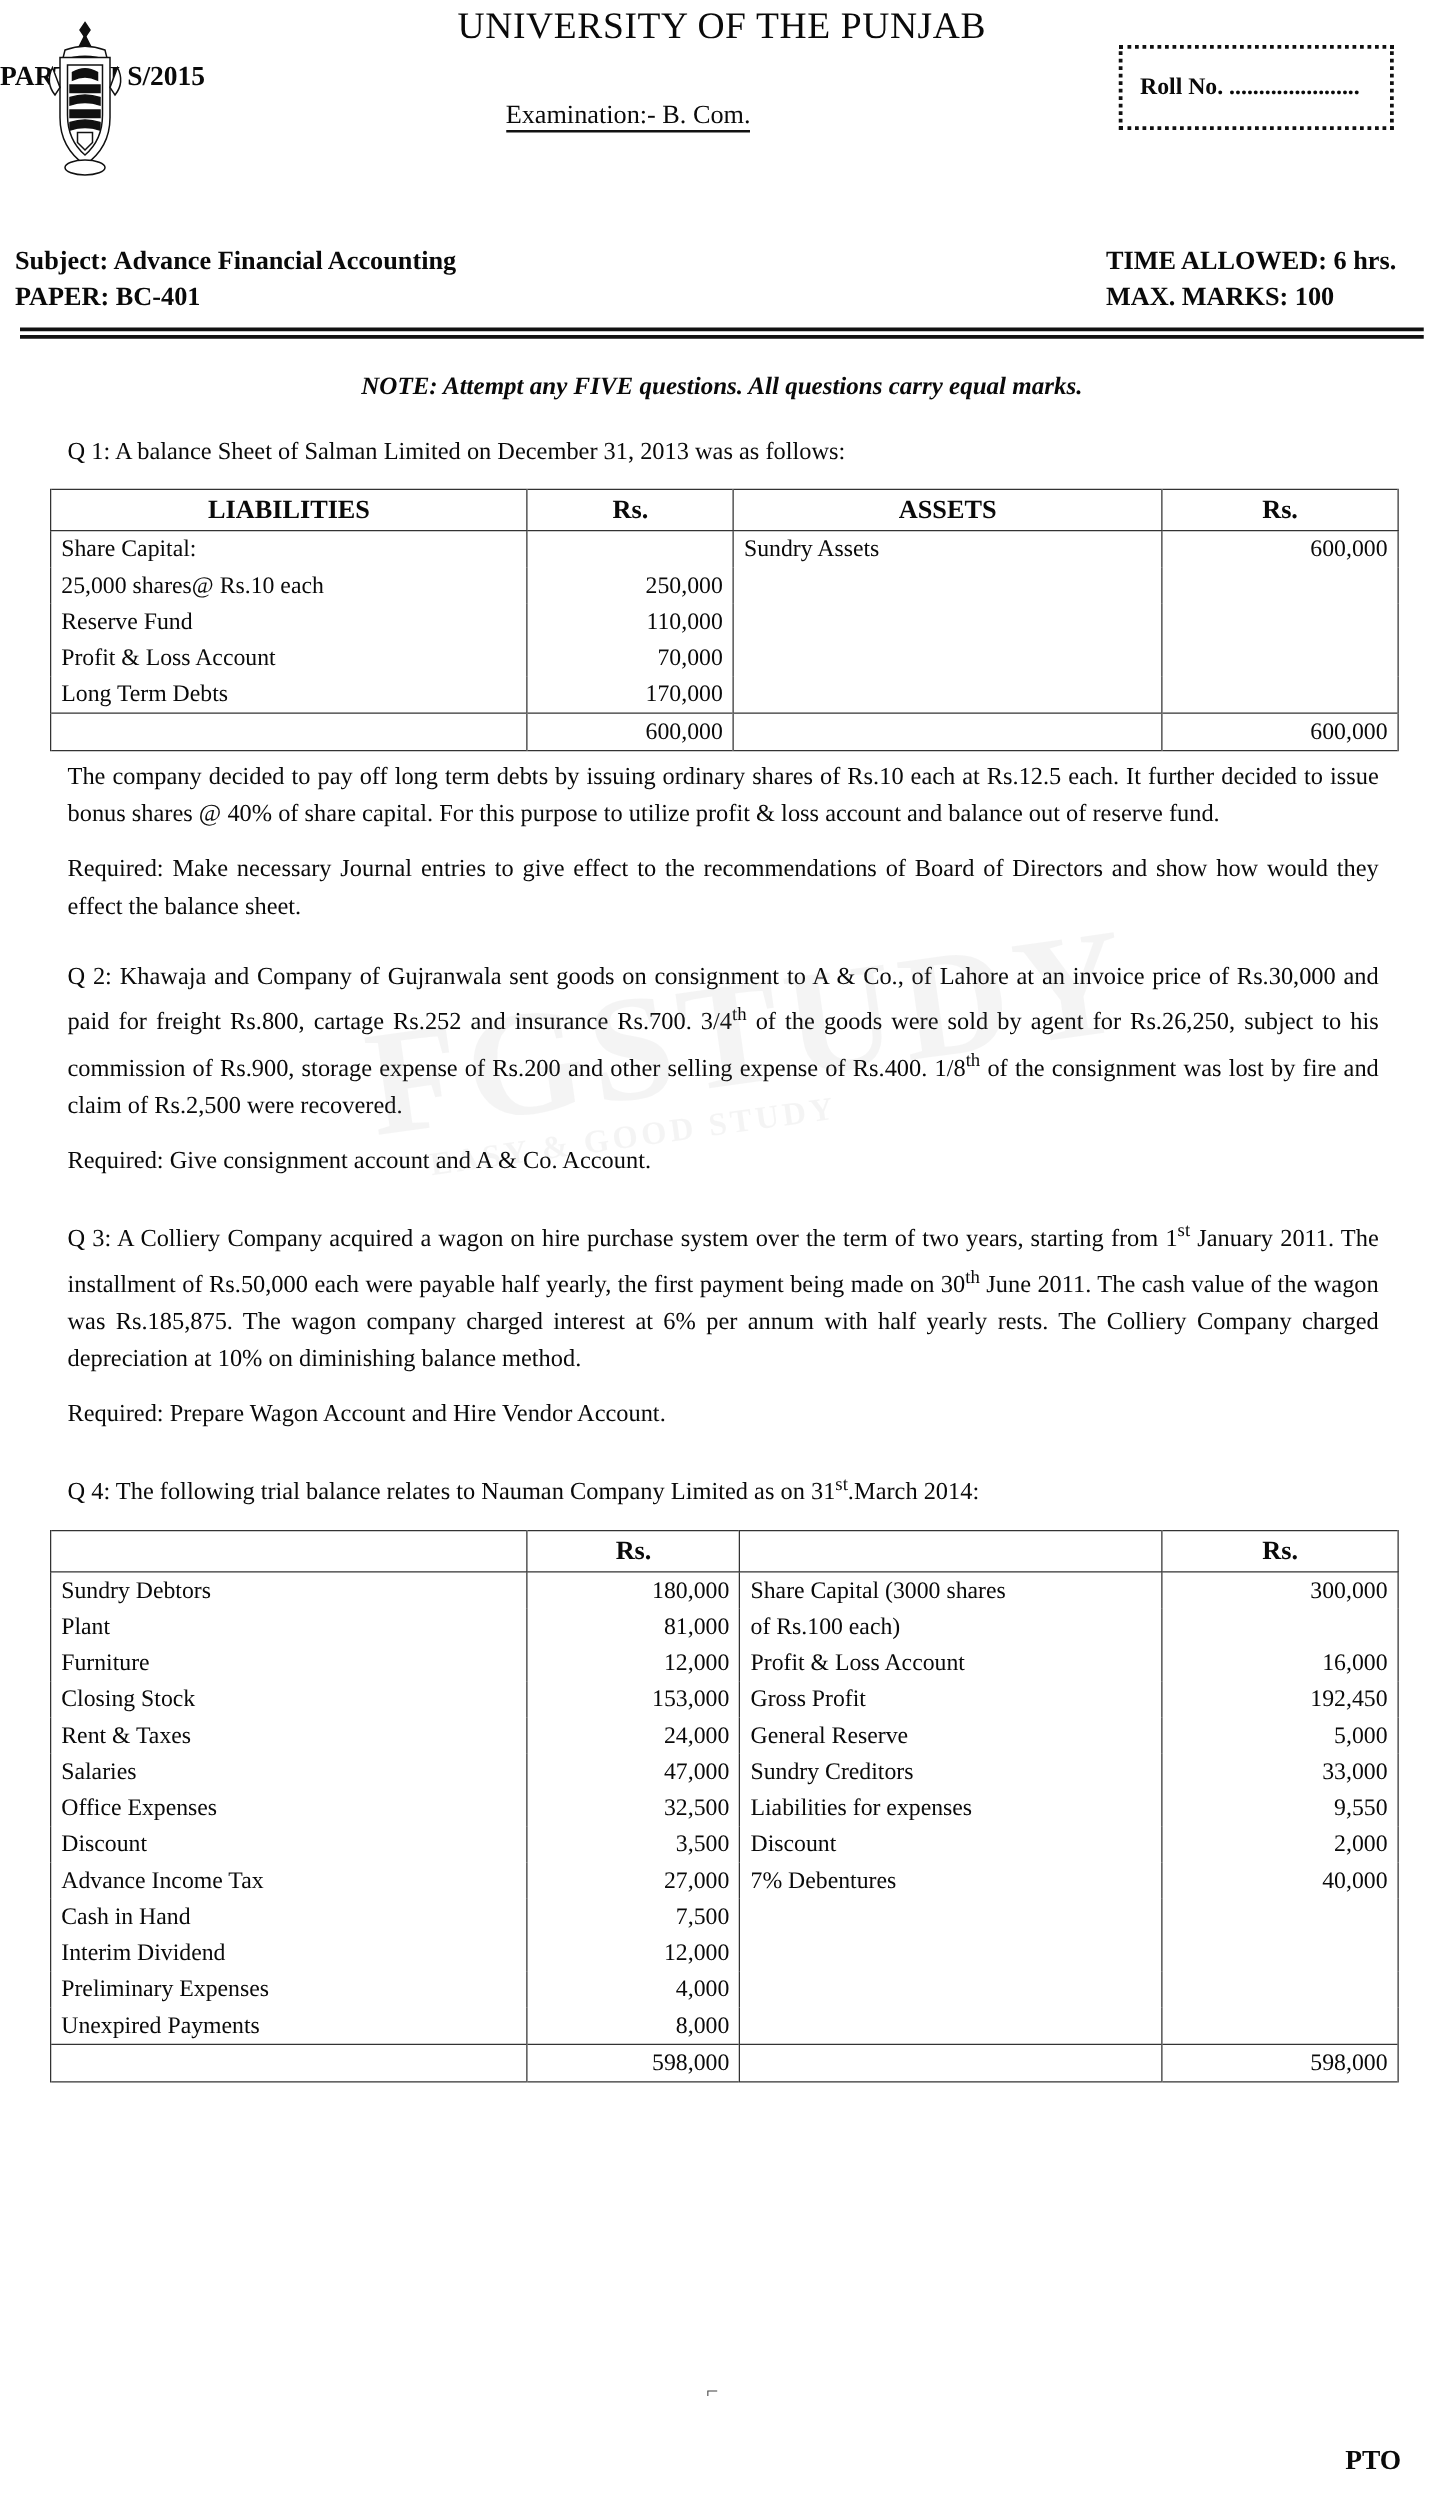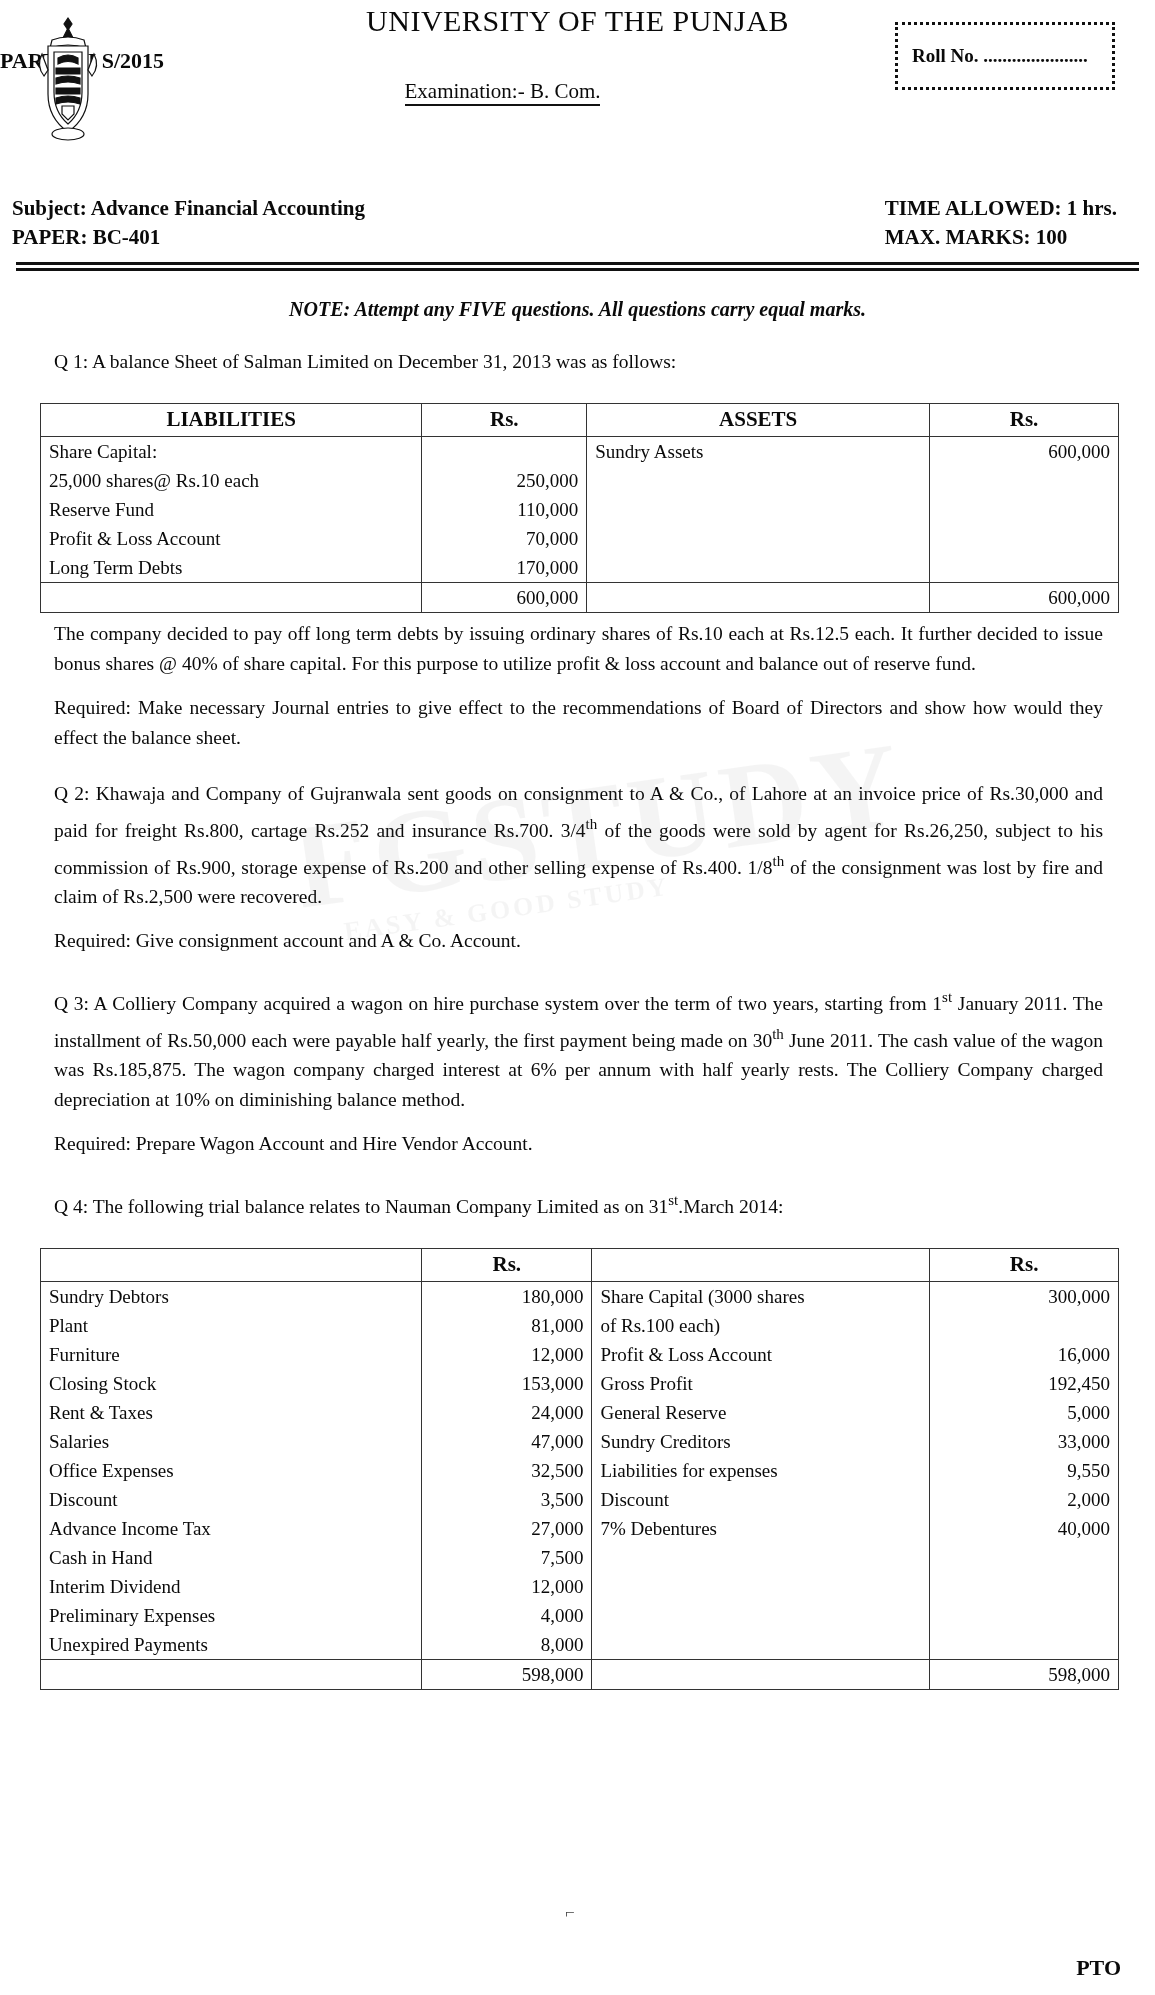--- a/index.html
+++ b/index.html
@@ -57,21 +57,21 @@
     margin-top: 5px;
     padding-right: 150px;
   }
   .exam-line span {
     border-bottom: 2px solid #111;
     padding-bottom: 1px;
   }
   .rollbox {
     position: absolute;
     right: 40px;
-    top: 22px;
+    top: 36px;
     width: 220px;
     height: 68px;
     border: 3px dotted #111;
     display: flex;
     align-items: center;
     padding-left: 14px;
     box-sizing: border-box;
   }
   .rollbox-label {
     font-size: 19px;
@@ -123,21 +123,21 @@
     font-size: 19.5px;
     line-height: 30px;
     text-align: justify;
     margin: 0 52px 0 54px;
   }
   .gap-sm { height: 14px; }
   .gap-md { height: 26px; }
   sup { font-size: 15px; vertical-align: super; }
 
   
-  .tblwrap { margin: 26px 36px 0 40px; }
+  .tblwrap { margin: 14px 36px 0 40px; }
   table.acct {
     width: 100%;
     border-collapse: collapse;
     font-size: 19px;
     border: 1px solid #333;
   }
   table.acct td, table.acct th {
     border-left: 1px solid #333;
     border-right: 1px solid #333;
     padding: 1px 8px;
@@ -238,21 +238,21 @@
       <span class="rollbox-label">Roll No. ......................</span>
     </div>
   </div>
 
   <div class="subjrow">
     <div class="subj-left">
       <div>Subject: Advance Financial Accounting</div>
       <div>PAPER: BC-401</div>
     </div>
     <div class="subj-right">
-      <div>TIME ALLOWED: 1 hrs.</div>
+      <div>TIME ALLOWED: 6 hrs.</div>
       <div>MAX. MARKS: 100</div>
     </div>
   </div>
 
   <div class="rule-thick"></div>
 
   <div class="note">NOTE: Attempt any FIVE questions. All questions carry equal marks.</div>
 
   <div class="gap-md"></div>
   <div class="qpara">Q 1: A balance Sheet of Salman Limited on December 31, 2013 was as follows:</div>

